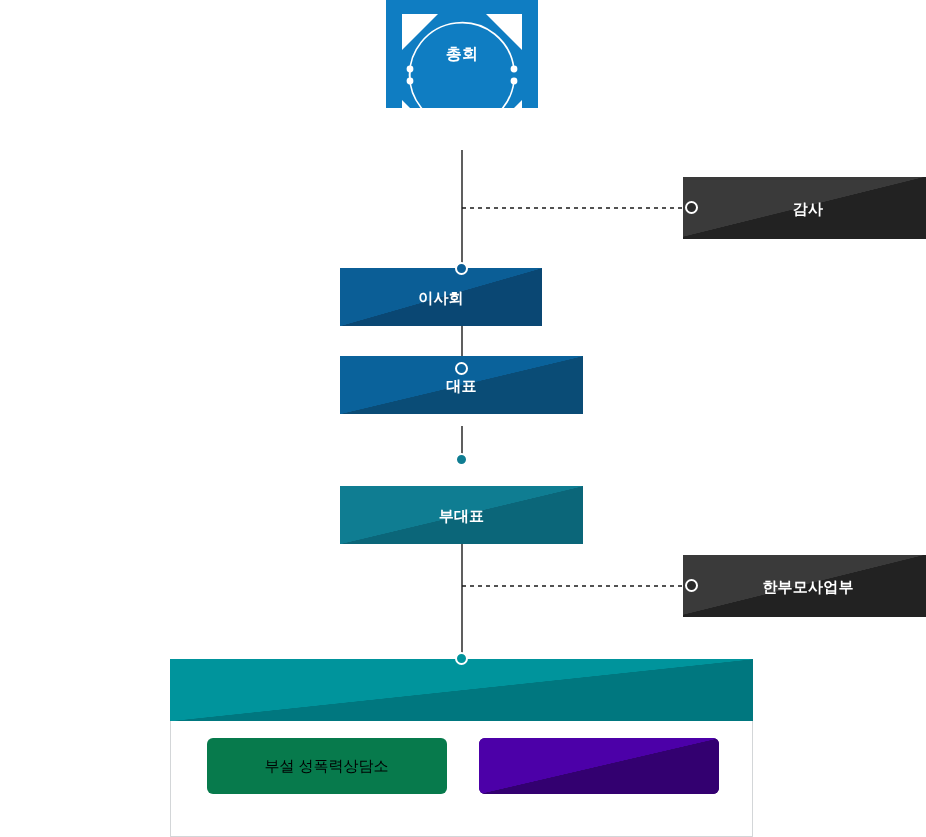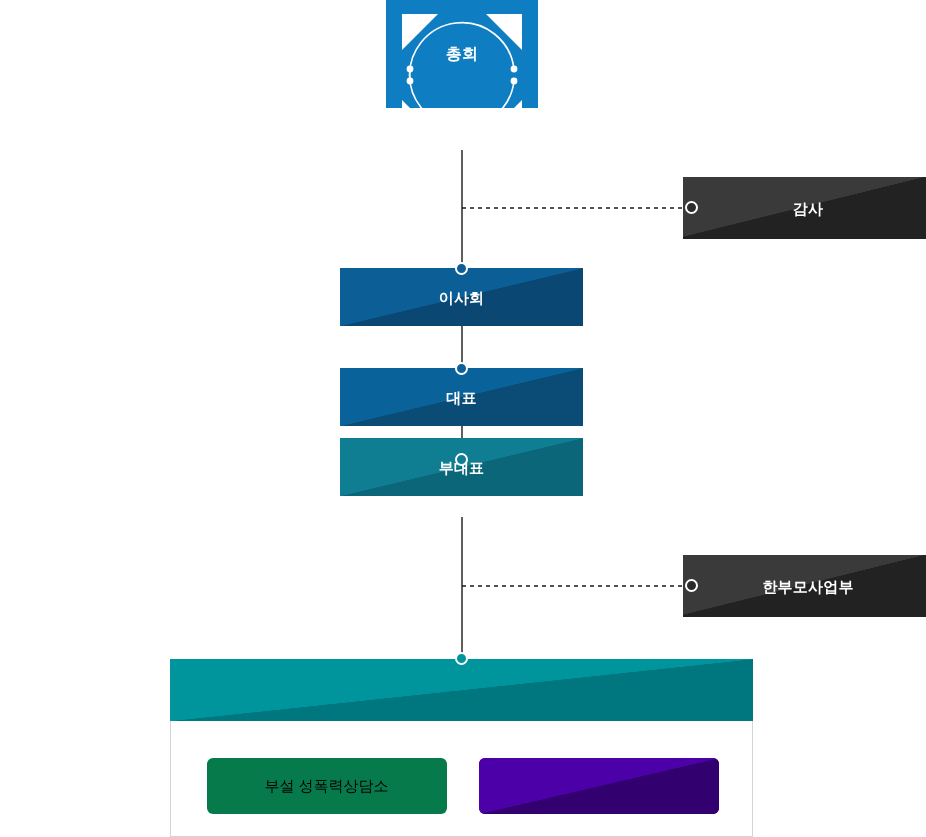--- a/index.html
+++ b/index.html
@@ -108,21 +108,20 @@
     overflow: hidden;
   }
   .sub-row {
     position: absolute;
     left: 0;
     top: 78px;
     width: 583px;
     display: flex;
     justify-content: center;
     gap: 32px;
-    margin-top: 20px;
   }
   .sub-node {
     position: relative;
     width: 240px;
     height: 56px;
     border-radius: 6px;
     display: flex;
     align-items: center;
     justify-content: center;
     overflow: hidden;
@@ -167,33 +166,33 @@
     </svg>
     <span class="label">총회</span>
   </div>
 
   <div class="node" id="node-auditor" style="left:683px; top:177px; width:250px; height:62px; background:#2b2b2b;">
     <div class="sheen" style="background: linear-gradient(to bottom right, #3a3a3a 0%, #3a3a3a 48%, #222222 48.4%, #222222 100%);"></div>
     <span class="label">감사</span>
   </div>
   <div class="ring" style="left:685px; top:201px; background:#2b2b2b;"></div>
 
-  <div class="node" id="node-board" style="left:340px; top:268px; width:243px; height:58px; background:#0a4f7f;">
+  <div class="node" id="node-board" style="left:340px; top:268px; width:202px; height:58px; background:#0a4f7f;">
     <div class="sheen" style="background: linear-gradient(to bottom right, #0b5e96 0%, #0b5e96 50%, #0a4773 50.4%, #0a4773 100%);"></div>
     <span class="label">이사회</span>
   </div>
   <div class="ring" style="left:455px; top:262px; background:#0b5e96;"></div>
 
-  <div class="node" id="node-representative" style="left:340px; top:368px; width:243px; height:58px; background:#0a5480;">
+  <div class="node" id="node-representative" style="left:340px; top:356px; width:243px; height:58px; background:#0a5480;">
     <div class="sheen" style="background: linear-gradient(to bottom right, #0a629b 0%, #0a629b 50%, #0a4c76 50.4%, #0a4c76 100%);"></div>
     <span class="label">대표</span>
   </div>
   <div class="ring" style="left:455px; top:362px; background:#0a629b;"></div>
 
-  <div class="node" id="node-vice-representative" style="left:340px; top:438px; width:243px; height:58px; background:#0c6e83;">
+  <div class="node" id="node-vice-representative" style="left:340px; top:486px; width:243px; height:58px; background:#0c6e83;">
     <div class="sheen" style="background: linear-gradient(to bottom right, #0f7d92 0%, #0f7d92 50%, #0b6679 50.4%, #0b6679 100%);"></div>
     <span class="label">부대표</span>
   </div>
   <div class="ring" style="left:455px; top:453px; background:#0f7d92;"></div>
 
   <div class="node" id="node-steering-committee" style="left:683px; top:555px; width:250px; height:62px; background:#2b2b2b;">
     <div class="sheen" style="background: linear-gradient(to bottom right, #3a3a3a 0%, #3a3a3a 48%, #222222 48.4%, #222222 100%);"></div>
     <span class="label">한부모사업부</span>
   </div>
   <div class="ring" style="left:685px; top:579px; background:#2b2b2b;"></div>

